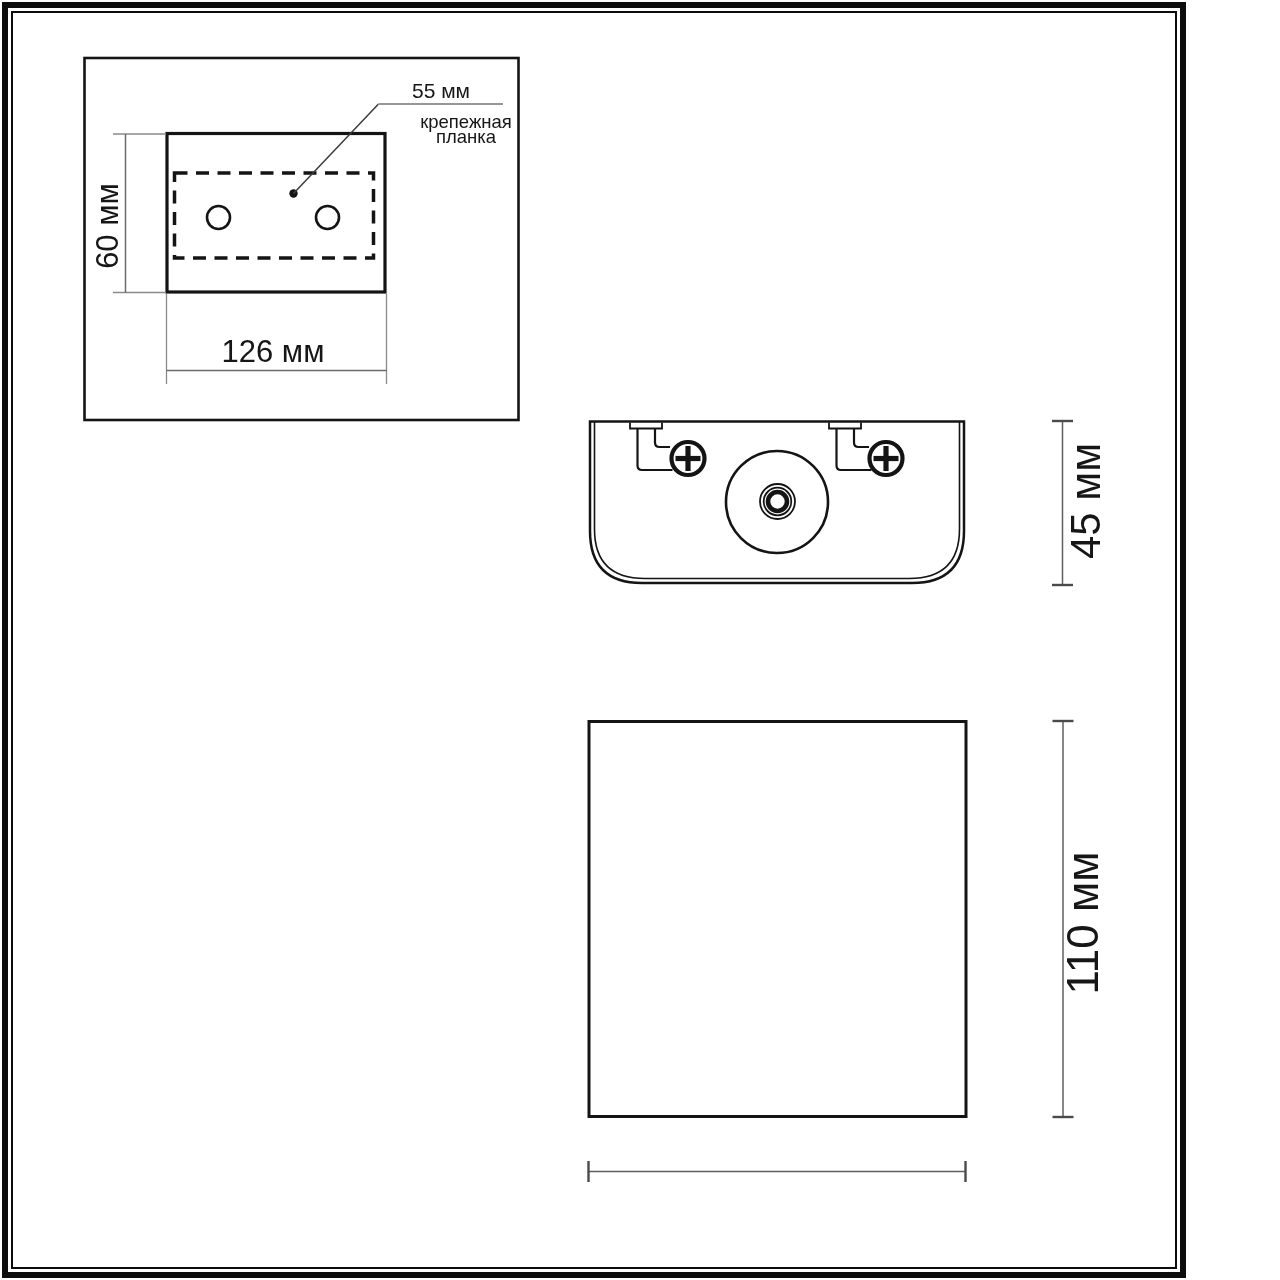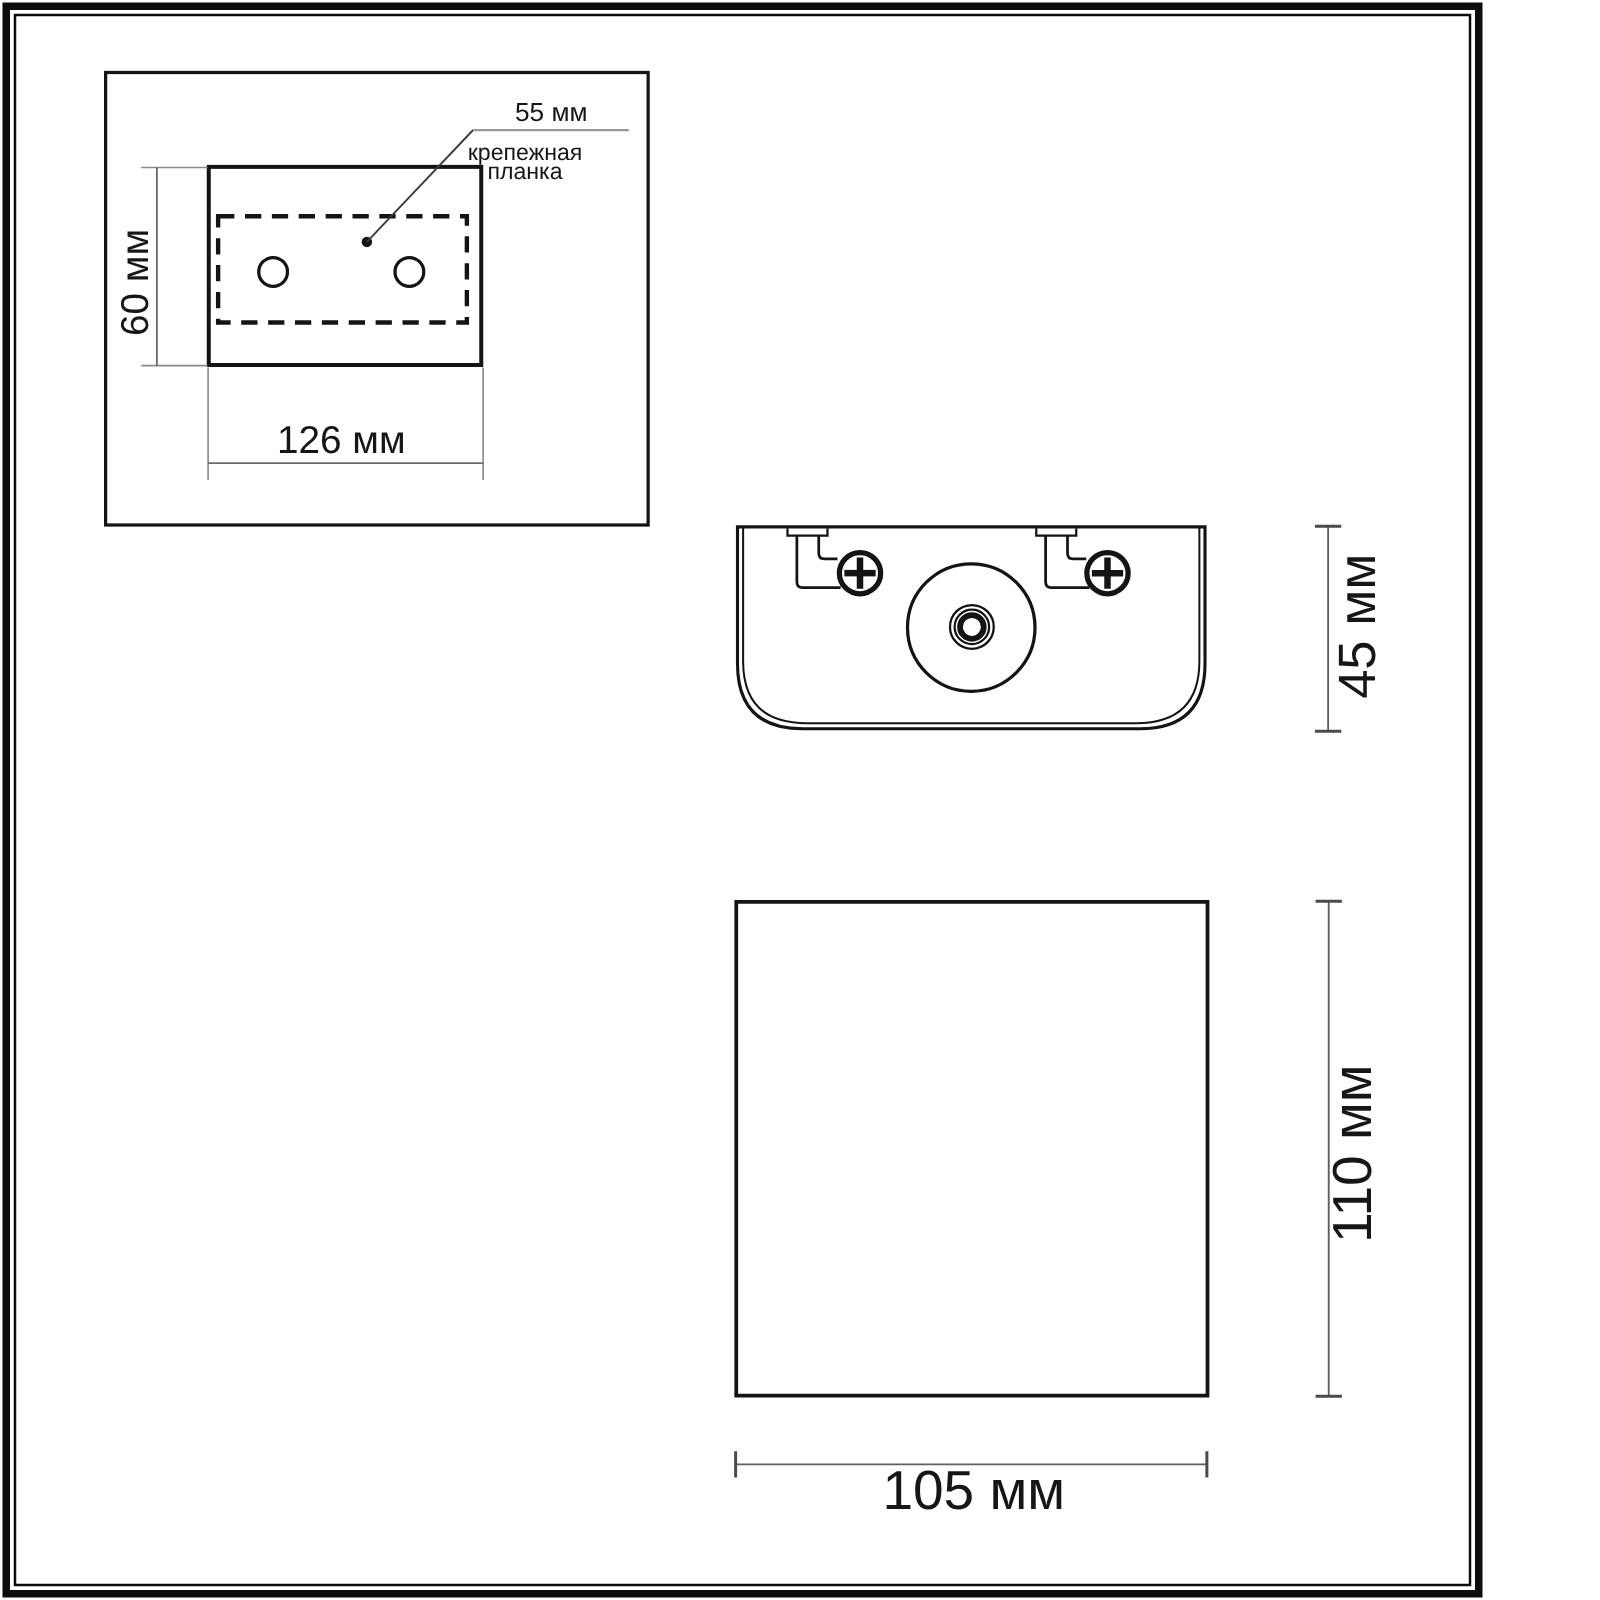--- a/index.html
+++ b/index.html
@@ -101,30 +101,29 @@
       <g>
         <line x1="588.5" y1="1171.5" x2="965.5" y2="1171.5" stroke="#5f5f5f" stroke-width="1.5"></line>
         <line x1="588.5" y1="1161" x2="588.5" y2="1182" stroke="#4a4a4a" stroke-width="2.4"></line>
         <line x1="965.5" y1="1161" x2="965.5" y2="1182" stroke="#4a4a4a" stroke-width="2.4"></line>
       </g>
     </g>
   </svg>
 
   <div class="lbl t55" style="left:441px;top:91px;">55 мм</div>
 
-  <div class="lbl tcall" style="left:420px;top:129px;">
+  <div class="lbl tcall" style="left:466px;top:129px;">
     <div>крепежная</div>
     <div>планка</div>
   </div>
 
   <div class="lbl rot t30" style="left:108px;top:226px;">60 мм</div>
 
   <div class="lbl t30" style="left:273px;top:352px;">126 мм</div>
 
   <div class="lbl rot t42" style="left:1086px;top:501px;">45 мм</div>
 
   <div class="lbl rot t44" style="left:1083px;top:923px;">110 мм</div>
 
-  <div class="lbl t44" style="left:779px;top:1193px;">105 мм</div>
 
   <div class="frame-inner"></div>
   <div class="frame-outer"></div>
 </div>
 
 </body></html>

